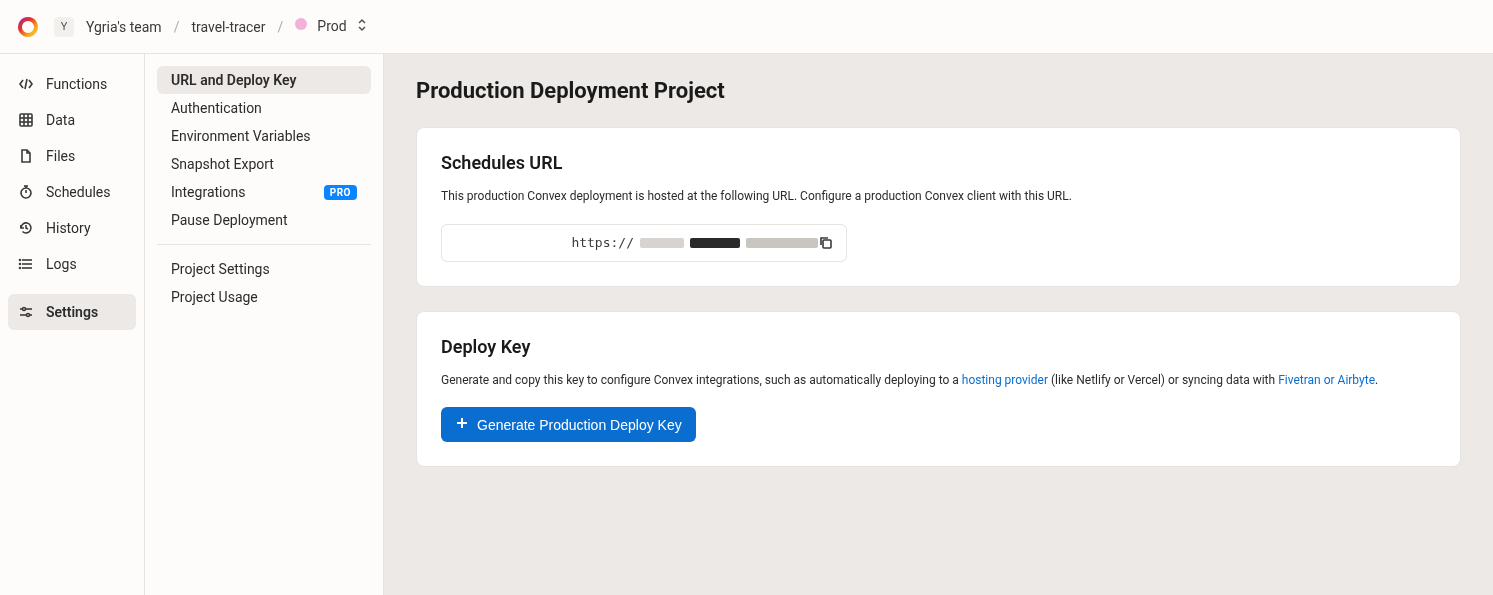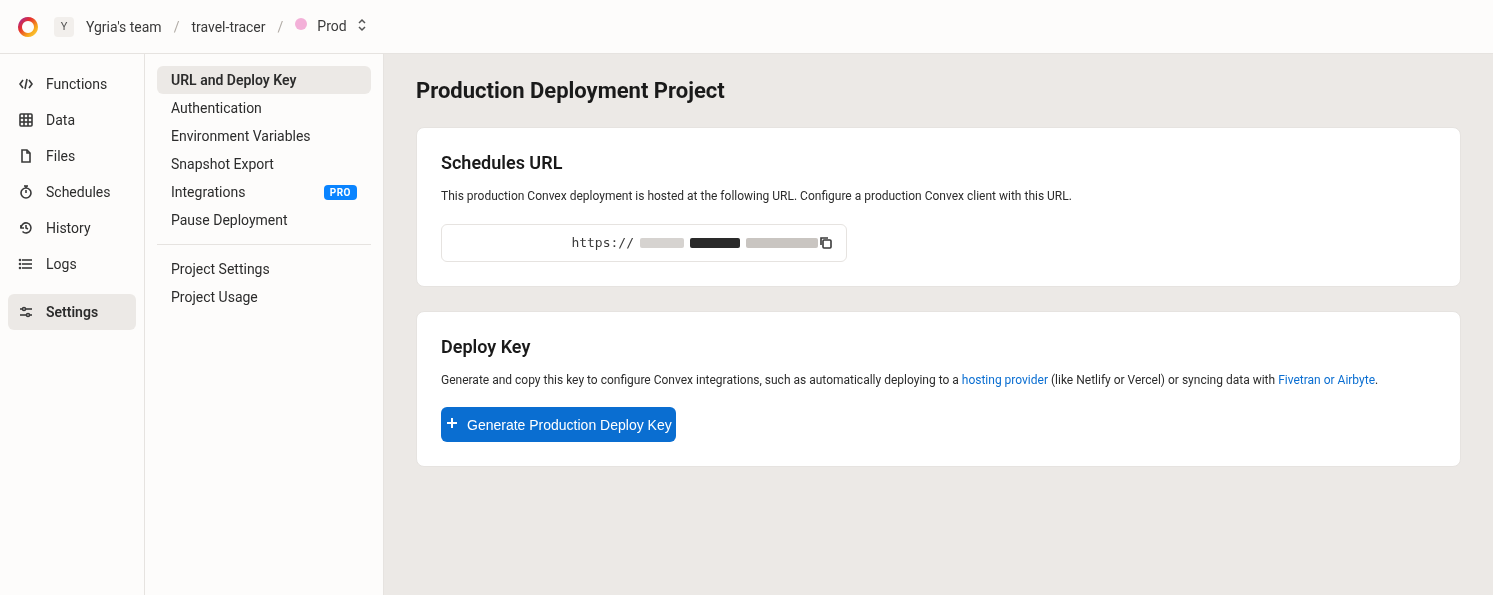--- a/index.html
+++ b/index.html
@@ -31,21 +31,21 @@
 .card { background: #fff; border: 1px solid #e6e3e0; border-radius: 8px; padding: 24px; margin-bottom: 24px; }
 .card h2 { font-size: 18px; font-weight: 600; margin-bottom: 14px; }
 .card p { font-size: 12px; color: #2c2c2c; line-height: 1.55; margin-bottom: 18px; }
 .url-row { display: flex; align-items: center; gap: 8px; }
 .url-box { display: inline-flex; align-items: center; border: 1px solid #e6e3e0; border-radius: 6px; padding: 10px 12px; font-family: "SFMono-Regular", Consolas, monospace; font-size: 13px; color: #3a3a3a; width: 406px; justify-content: flex-end; }
 .url-text { display: inline-flex; align-items: center; gap: 6px; }
 .url-mask { display: inline-block; height: 10px; border-radius: 2px; }
 .copy-icon { cursor: pointer; display: inline-flex; }
 .copy-icon svg { width: 16px; height: 16px; stroke: #3a3a3a; stroke-width: 1.6; fill: none; }
 a.inline-link { color: #0a6ed1; text-decoration: none; }
-.btn-primary { display: inline-flex; align-items: center; gap: 8px; background: #0a6ed1; color: #fff; border: none; border-radius: 6px; padding: 9px 4px; font-size: 14px; font-weight: 500; cursor: pointer; }
+.btn-primary { display: inline-flex; align-items: center; gap: 8px; background: #0a6ed1; color: #fff; border: none; border-radius: 6px; padding: 9px 14px; font-size: 14px; font-weight: 500; cursor: pointer; }
 .btn-primary svg { width: 14px; height: 14px; stroke: #fff; stroke-width: 2; fill: none; }
 </style>
 </head>
 <body>
 
 <div class="topbar">
   <span class="logo">
     <svg viewBox="0 0 24 24">
         <defs>
           <linearGradient id="g1" x1="0" y1="0" x2="1" y2="1">

